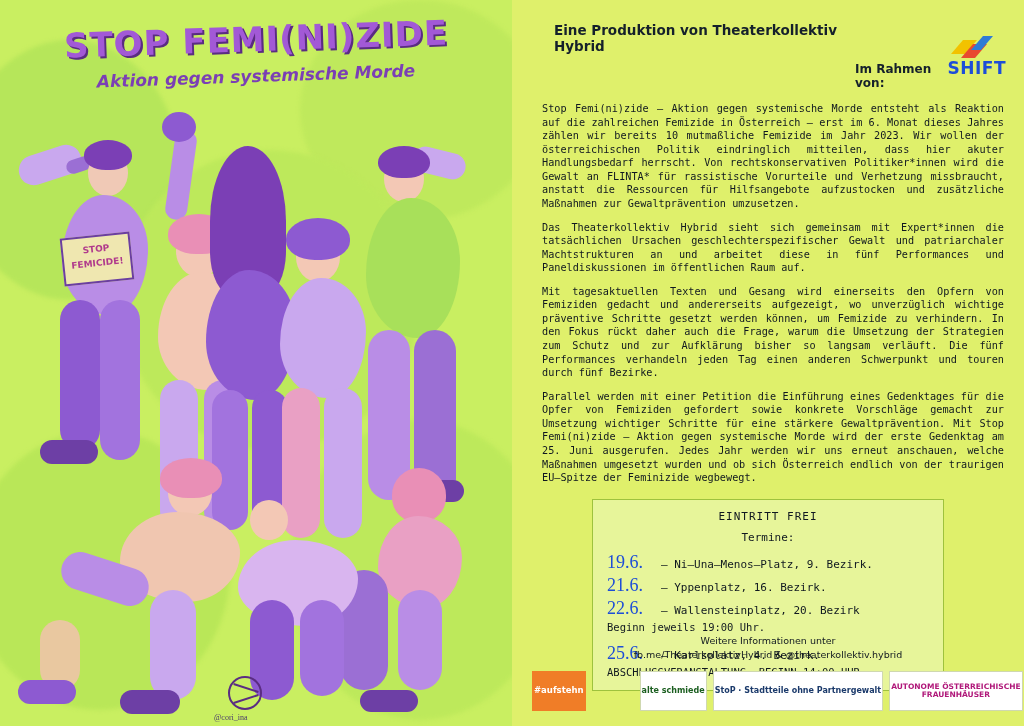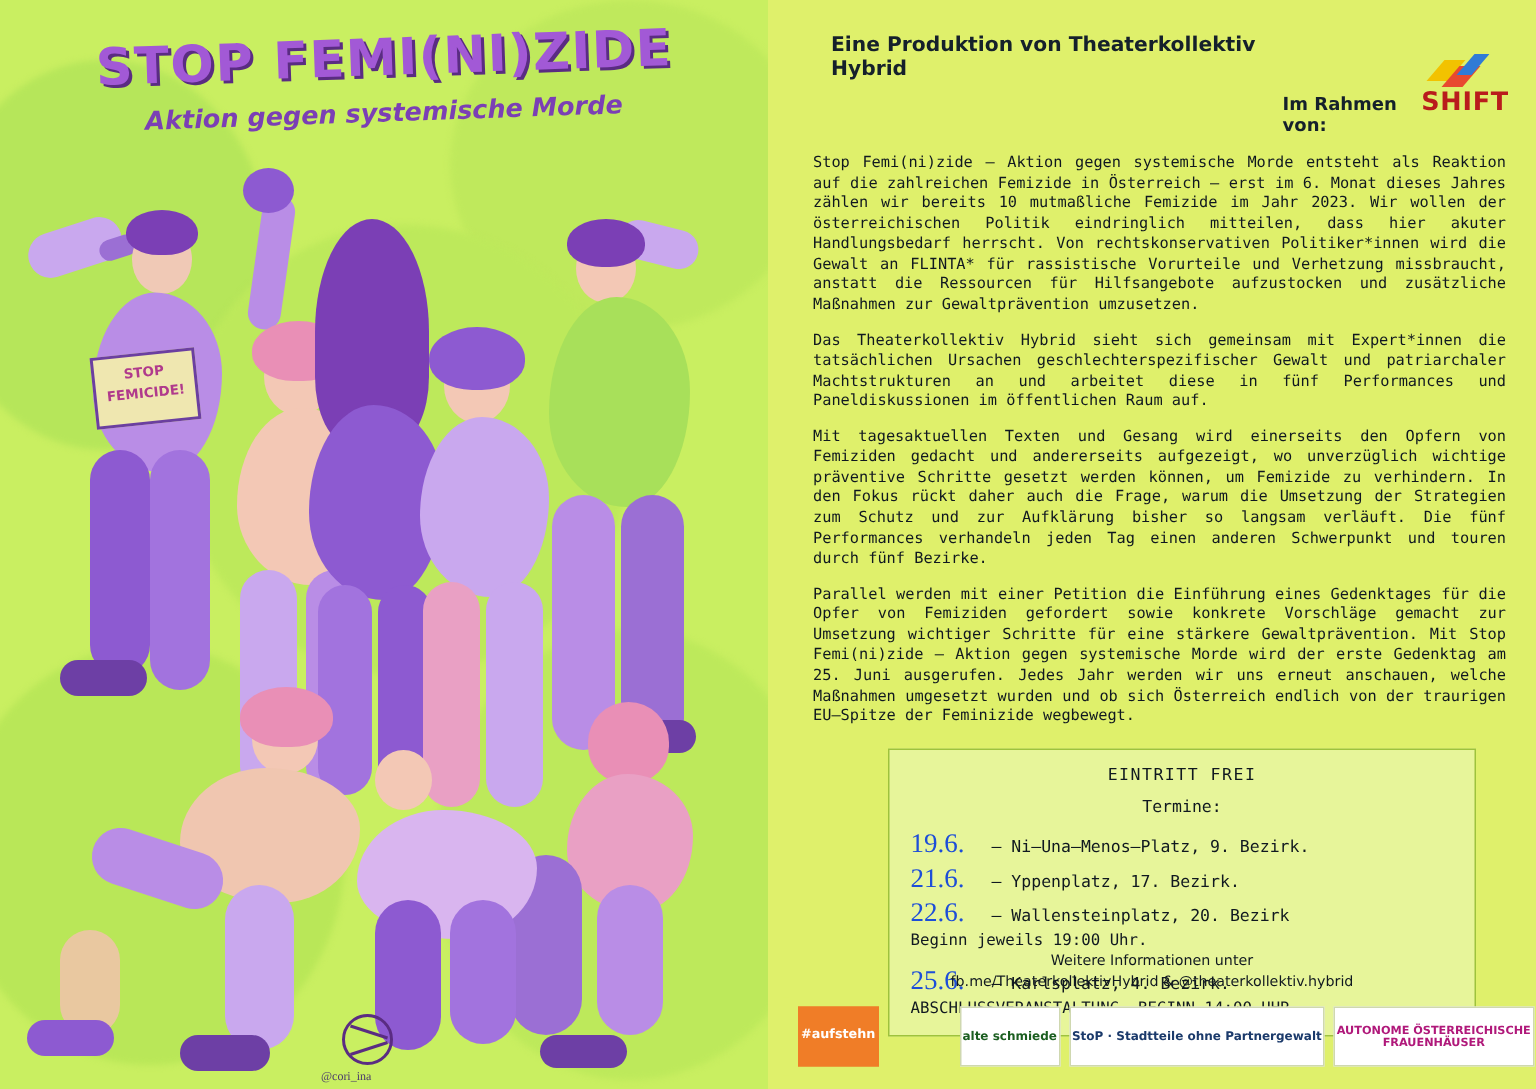--- a/index.html
+++ b/index.html
@@ -153,38 +153,38 @@
   .shift-logo {
     text-align: left;
     line-height: 1;
   }
   .shift-bars { display: block; }
   .shift-word {
     font-family: "DejaVu Sans", sans-serif;
     font-weight: bold;
     font-size: 17px;
     letter-spacing: 0.5px;
-    color: #b91c1c;
+    color: #1d4ed8;
   }
   .body-text {
     margin-top: 12px;
     font-family: "DejaVu Sans Mono", monospace;
     font-size: 10.2px;
     line-height: 1.33;
     color: #101820;
     text-align: justify;
     padding-left: 8px;
     padding-right: 2px;
   }
   .body-text p { margin: 0 0 10px 0; }
   .body-text p:last-child { margin-bottom: 0; }
 
   .eintritt {
     margin: 14px 0 0 58px;
-    width: 392px;
+    width: 352px;
     background: #e7f59a;
     border: 1px solid #9ec23d;
     padding: 10px 14px 12px 14px;
   }
   .eintritt-head {
     text-align: center;
     font-family: "DejaVu Sans Mono", monospace;
     font-size: 11px;
     letter-spacing: 1px;
     color: #101820;
@@ -406,21 +406,21 @@
     <div class="eintritt">
       <div class="eintritt-head">EINTRITT FREI</div>
       <div class="termine-head">Termine:</div>
 
       <div class="termin-row">
         <span class="termin-date">19.6.</span>
         <span class="termin-place">– Ni–Una–Menos–Platz, 9. Bezirk.</span>
       </div>
       <div class="termin-row">
         <span class="termin-date">21.6.</span>
-        <span class="termin-place">– Yppenplatz, 17. Bezirk.</span>
+        <span class="termin-place">– Yppenplatz, 16. Bezirk.</span>
       </div>
       <div class="termin-row">
         <span class="termin-date">22.6.</span>
         <span class="termin-place">– Wallensteinplatz, 20. Bezirk</span>
       </div>
       <div class="termin-note">Beginn jeweils 19:00 Uhr.</div>
 
       <div class="termin-gap"></div>
 
       <div class="termin-row">

